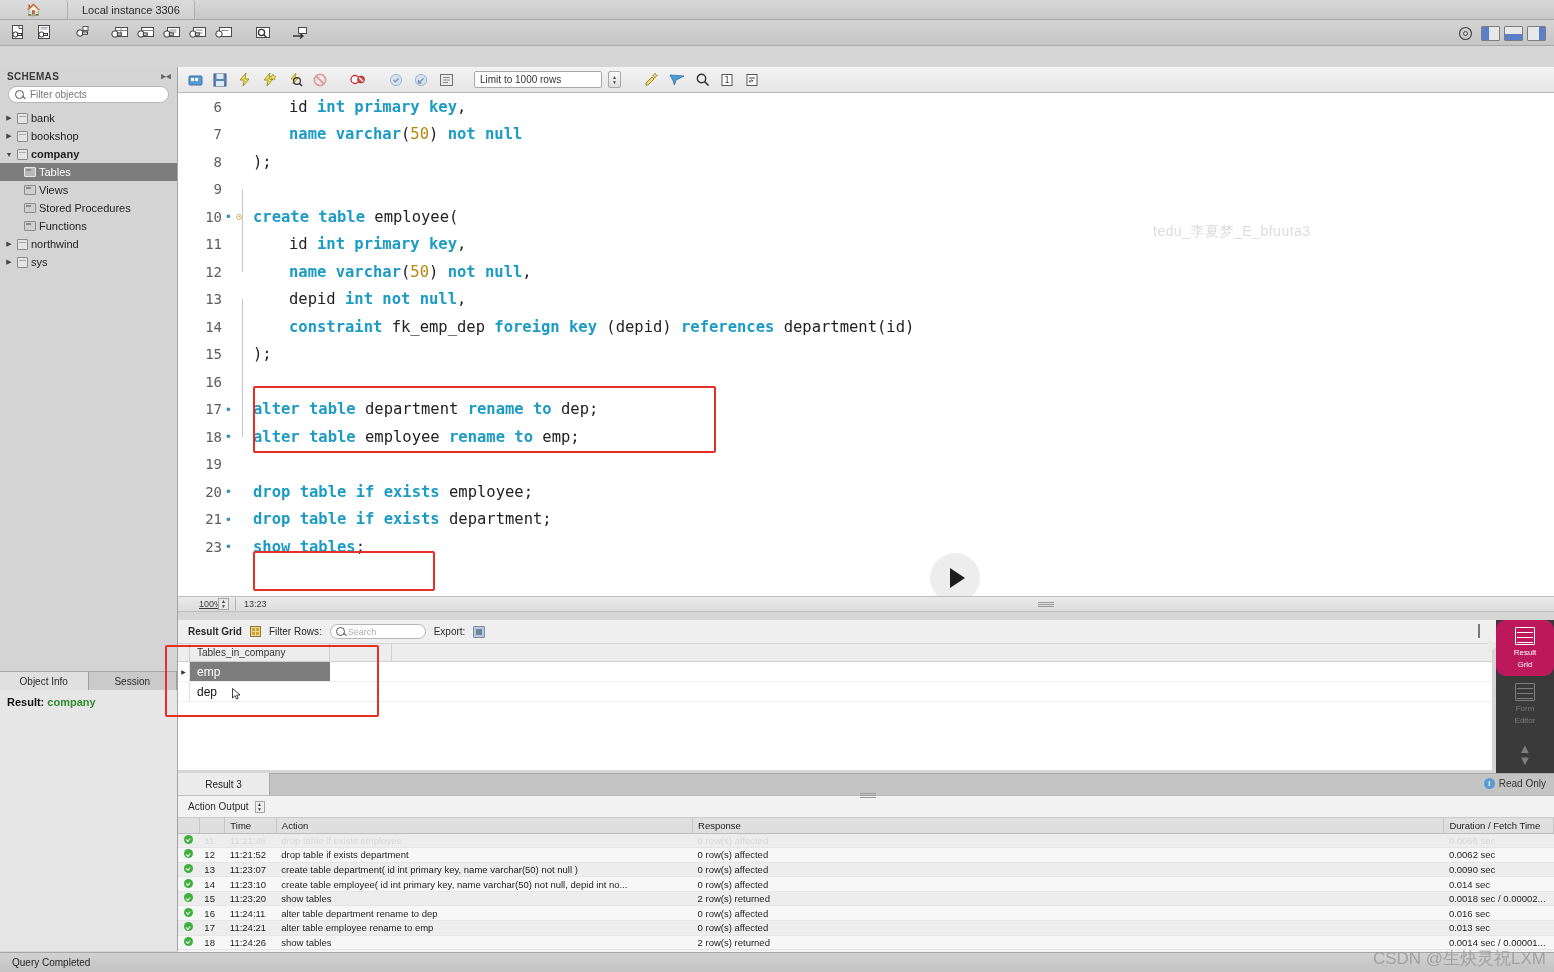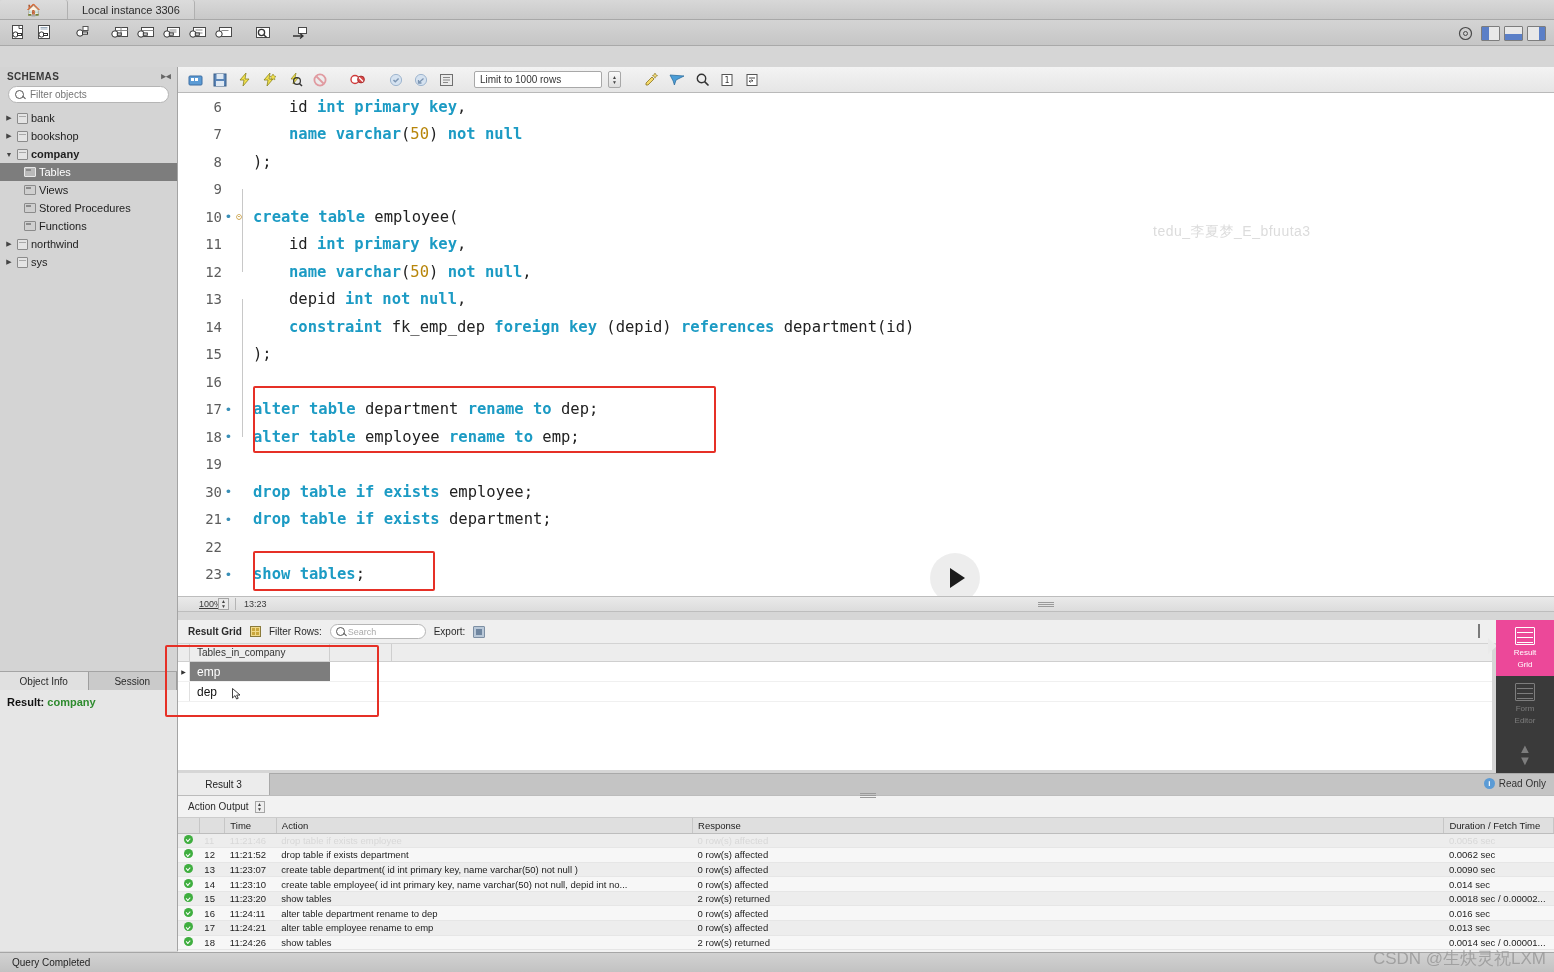--- a/index.html
+++ b/index.html
@@ -266,21 +266,21 @@
     position:absolute; left:232px; top:688px; width:9px; height:12px;
   }
   .rightsidebar {
     position:absolute; left:1496px; top:620px; width:58px; height:160px;
     background:#3a3a3a;
   }
   .rsbtn {
     height:56px; display:flex; flex-direction:column; align-items:center; justify-content:center;
     gap:3px; color:#d8d8d8; font-size:8px; line-height:9px; text-align:center;
   }
-  .rsbtn.active { background:#ec4899; color:#fff; }
+  .rsbtn.active { background:#be185d; color:#fff;border-radius:10px; }
   .rsbtn.dim { color:#7d7d7d; }
   .rs-gicon {
     width:20px; height:18px; border:1.5px solid currentColor; border-radius:1px;
     display:grid; grid-template-rows:1fr 1fr 1fr; gap:1px; padding:1px;
   }
   .rs-gicon i { display:block; border-bottom:1px solid currentColor; }
   .rs-chev { font-size:13px; }
   .rs-pointer {
     position:absolute; left:1488px; top:638px; width:0;height:0;
     border-left:9px solid #eaeaea; border-top:8px solid transparent; border-bottom:8px solid transparent;
@@ -662,23 +662,22 @@
         <div class="cline"><span class="lnum">10</span><span class="dot">•</span><span class="fold">⊝</span><span class="code" style="padding-left: 8px;"><span class="kw">create</span><span class="plain"> </span><span class="kw">table</span><span class="plain"> employee(</span></span></div>
         <div class="cline"><span class="lnum">11</span><span class="dot"></span><span class="fold"></span><span class="code" style="padding-left: 44px;"><span class="plain">id </span><span class="kw">int</span><span class="plain"> </span><span class="kw">primary</span><span class="plain"> </span><span class="kw">key</span><span class="plain">,</span></span></div>
         <div class="cline"><span class="lnum">12</span><span class="dot"></span><span class="fold"></span><span class="code" style="padding-left: 44px;"><span class="kw">name</span><span class="plain"> </span><span class="kw">varchar</span><span class="plain">(</span><span class="num">50</span><span class="plain">) </span><span class="kw">not</span><span class="plain"> </span><span class="kw">null</span><span class="plain">,</span></span></div>
         <div class="cline"><span class="lnum">13</span><span class="dot"></span><span class="fold"></span><span class="code" style="padding-left: 44px;"><span class="plain">depid </span><span class="kw">int</span><span class="plain"> </span><span class="kw">not</span><span class="plain"> </span><span class="kw">null</span><span class="plain">,</span></span></div>
         <div class="cline"><span class="lnum">14</span><span class="dot"></span><span class="fold"></span><span class="code" style="padding-left: 44px;"><span class="kw">constraint</span><span class="plain"> fk_emp_dep </span><span class="kw">foreign</span><span class="plain"> </span><span class="kw">key</span><span class="plain"> (depid) </span><span class="kw">references</span><span class="plain"> department(id)</span></span></div>
         <div class="cline"><span class="lnum">15</span><span class="dot"></span><span class="fold"></span><span class="code" style="padding-left: 8px;"><span class="plain">);</span></span></div>
         <div class="cline"><span class="lnum">16</span><span class="dot"></span><span class="fold"></span><span class="code" style="padding-left: 8px;"></span></div>
         <div class="cline"><span class="lnum">17</span><span class="dot">•</span><span class="fold"></span><span class="code" style="padding-left: 8px;"><span class="kw">alter</span><span class="plain"> </span><span class="kw">table</span><span class="plain"> department </span><span class="kw">rename</span><span class="plain"> </span><span class="kw">to</span><span class="plain"> dep;</span></span></div>
         <div class="cline"><span class="lnum">18</span><span class="dot">•</span><span class="fold"></span><span class="code" style="padding-left: 8px;"><span class="kw">alter</span><span class="plain"> </span><span class="kw">table</span><span class="plain"> employee </span><span class="kw">rename</span><span class="plain"> </span><span class="kw">to</span><span class="plain"> emp;</span></span></div>
         <div class="cline"><span class="lnum">19</span><span class="dot"></span><span class="fold"></span><span class="code" style="padding-left: 8px;"></span></div>
-        <div class="cline"><span class="lnum">30</span><span class="dot">•</span><span class="fold"></span><span class="code" style="padding-left: 8px;"><span class="kw">drop</span><span class="plain"> </span><span class="kw">table</span><span class="plain"> </span><span class="kw">if</span><span class="plain"> </span><span class="kw">exists</span><span class="plain"> employee;</span></span></div>
+        <div class="cline"><span class="lnum">20</span><span class="dot">•</span><span class="fold"></span><span class="code" style="padding-left: 8px;"><span class="kw">drop</span><span class="plain"> </span><span class="kw">table</span><span class="plain"> </span><span class="kw">if</span><span class="plain"> </span><span class="kw">exists</span><span class="plain"> employee;</span></span></div>
         <div class="cline"><span class="lnum">21</span><span class="dot">•</span><span class="fold"></span><span class="code" style="padding-left: 8px;"><span class="kw">drop</span><span class="plain"> </span><span class="kw">table</span><span class="plain"> </span><span class="kw">if</span><span class="plain"> </span><span class="kw">exists</span><span class="plain"> department;</span></span></div>
-        <div class="cline"><span class="lnum">22</span><span class="dot"></span><span class="fold"></span><span class="code" style="padding-left: 8px;"></span></div>
         <div class="cline"><span class="lnum">23</span><span class="dot">•</span><span class="fold"></span><span class="code" style="padding-left: 8px;"><span class="kw">show</span><span class="plain"> </span><span class="kw">tables</span><span class="plain">;</span></span></div>
       </div>
 
     <div class="hlbox" id="hl-alter" style="left:75px; top:293px; width:463px; height:67px;"></div>
     <div class="hlbox" id="hl-show" style="left:75px; top:458px; width:182px; height:40px;"></div>
 
     <div class="runbtn">
       <div class="tri"></div>
     </div>
   <div class="vline" style="top: 96px; height: 82.5px;"></div>

